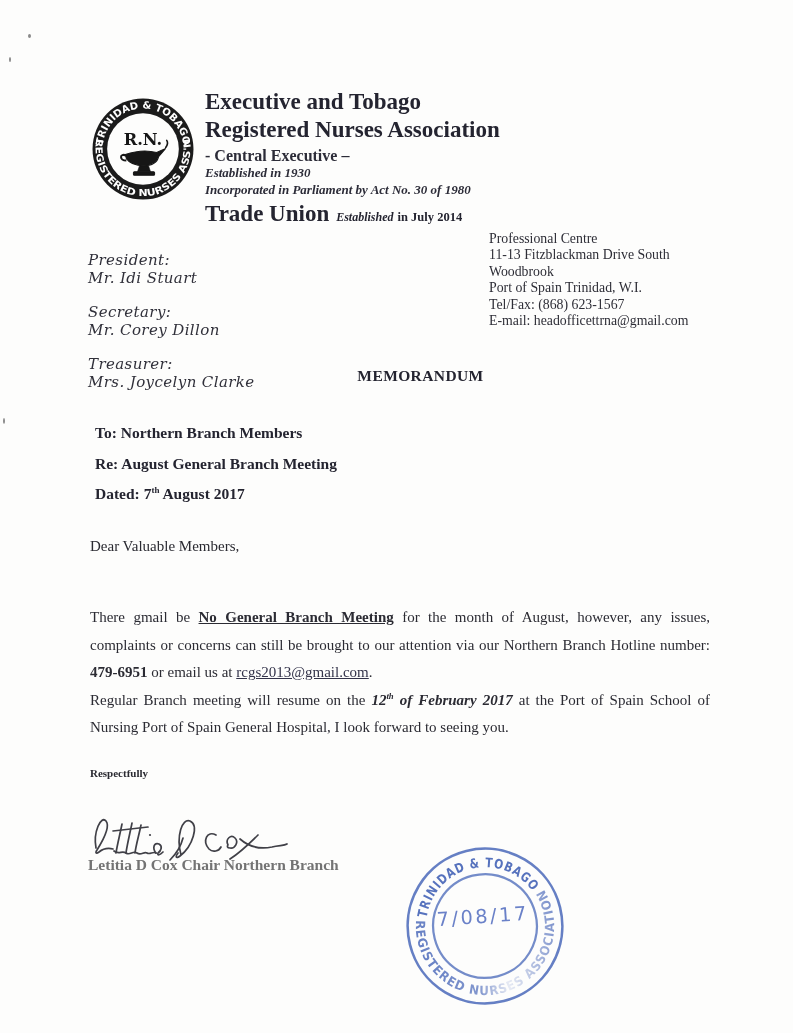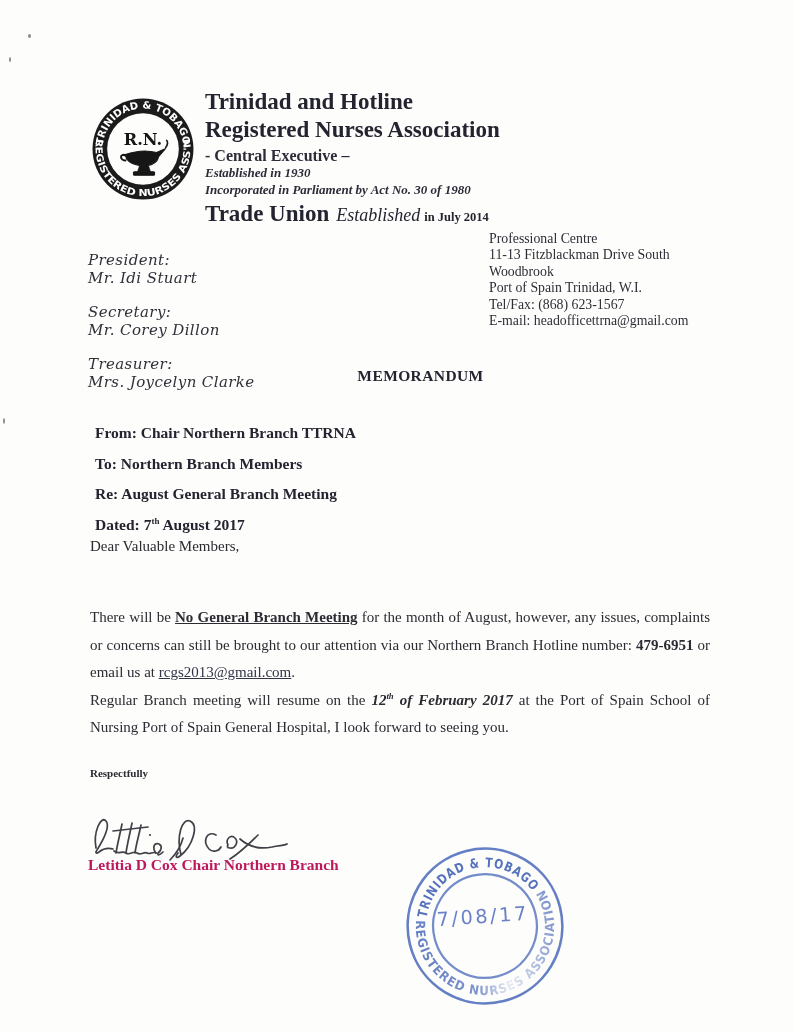--- a/index.html
+++ b/index.html
@@ -11,21 +11,21 @@
   .speck { position:absolute; background:#8a8a8a; border-radius:50%; }
 
   
   .logo { position:absolute; left:90px; top:96px; }
   .header-block { position:absolute; left:205px; top:88px; }
   .org-name { font-size:23px; font-weight:bold; line-height:28px; color:#242430; }
   .division { font-size:16px; font-weight:bold; margin-top:3px; color:#2c2c38; }
   .est-line { font-size:13px; font-weight:bold; font-style:italic; line-height:16.5px; color:#2c2c38; }
   .trade-line { margin-top:3px; color:#242430; }
   .trade-union { font-size:23px; font-weight:bold; }
-  .trade-est { font-size:18px; font-weight:normal; font-style:italic; }
+  .trade-est { font-size:12px; font-weight:bold; font-style:italic; }
   .trade-date { font-size:12.5px; font-weight:bold; }
 
   
   .officers { position:absolute; left:88px; top:251px; }
   .officer-row { display:flex; margin-bottom:16px; font-family:"DejaVu Serif", serif; font-style:italic; font-size:15px; color:#30303a; letter-spacing:.4px;flex-direction:column; }
   .officer-title { width:82px; }
   .officer-name { margin-left:0; }
 
   
   .contact { position:absolute; left:489px; top:231px; font-size:13.8px; line-height:16.4px; color:#2d2d36; }
@@ -40,21 +40,21 @@
   .body-block { position:absolute; left:90px; top:604px; width:620px; font-size:15px; line-height:27.6px; color:#2b2b33; }
   .body-block p { text-align:justify; margin:0; }
   .bu { font-weight:bold; text-decoration:underline; }
   .bold { font-weight:bold;margin-top:19px; }
   .bi { font-weight:bold; font-style:italic; }
   .email-link { text-decoration:underline; color:#33334a; }
   sup { font-size:.58em; vertical-align:super; line-height:0; }
 
   .respectfully { position:absolute; left:90px; top:767px; font-size:11px; font-weight:bold; }
   .signature-svg { position:absolute; left:86px; top:808px; }
-  .sig-name { position:absolute; left:88px; top:856px; font-size:15.5px; font-weight:bold; color:#be185d; }
+  .sig-name { position:absolute; left:88px; top:856px; font-size:15.5px; font-weight:bold; color:#737373; }
 
   .stamp { position:absolute; left:396px; top:837px; }
   .stamp-date-text { font-family:"DejaVu Sans", sans-serif; }
   .arc-text { font-family:"DejaVu Sans", sans-serif; font-weight:bold; }
 </style>
 </head>
 <body>
 
 <div class="page">
 
@@ -79,21 +79,21 @@
     <g fill="#161616" stroke="#161616">
       <path d="M35,58 Q52,52 66,56 L75,52 L68,60 Q66,69 53,69 Q41,69 36,62 Z" stroke-width="1"></path>
       <path d="M75,51 q3,-4 1,-7" fill="none" stroke-width="1.6" stroke-linecap="round"></path>
       <path d="M36,59 C29,56 29,64 36,64" fill="none" stroke-width="2"></path>
       <path d="M49,69 L47,75 L60,75 L58,69 Z" stroke-width="0.5"></path>
       <rect x="43" y="75" width="21" height="3.4" rx="1"></rect>
     </g>
   </svg>
 
   <div class="header-block">
-    <div class="org-name">Trinidad and Hotline</div>
+    <div class="org-name">Executive and Tobago</div>
     <div class="org-name">Registered Nurses Association</div>
     <div class="division">- Central Executive –</div>
     <div class="est-line">Established in 1930</div>
     <div class="est-line">Incorporated in Parliament by Act No. 30 of 1980</div>
     <div class="trade-line"><span class="trade-union">Trade Union</span><span class="trade-est" style="margin-left:7px;">Established</span><span class="trade-date" style="margin-left:4px;">in July 2014</span></div>
   </div>
 
   <div class="officers">
     <div class="officer-row">
       <span class="officer-title">President:</span>
@@ -114,30 +114,29 @@
     <div>11-13 Fitzblackman Drive South</div>
     <div>Woodbrook</div>
     <div>Port of Spain Trinidad, W.I.</div>
     <div>Tel/Fax: (868) 623-1567</div>
     <div>E-mail: headofficettrna@gmail.com</div>
   </div>
 
   <div class="memo-title">MEMORANDUM</div>
 
   <div class="memo-head">
-    <div>From: Chair Northern Branch TTRNA</div>
     <div>To: Northern Branch Members</div>
     <div>Re: August General Branch Meeting</div>
     <div><span>Dated: 7</span><sup>th</sup><span> August 2017</span></div>
   </div>
 
   <div class="salutation">Dear Valuable Members,</div>
 
   <div class="body-block">
-    <p><span>There will be </span><span class="bu">No General Branch Meeting</span><span> for the month of August, however, any issues, complaints or concerns can still be brought to our attention via our Northern Branch Hotline number: </span><span class="bold">479-6951</span><span> or email us at </span><span class="email-link">rcgs2013@gmail.com</span><span>.</span></p>
+    <p><span>There gmail be </span><span class="bu">No General Branch Meeting</span><span> for the month of August, however, any issues, complaints or concerns can still be brought to our attention via our Northern Branch Hotline number: </span><span class="bold">479-6951</span><span> or email us at </span><span class="email-link">rcgs2013@gmail.com</span><span>.</span></p>
     <p><span>Regular Branch meeting will resume on the </span><span class="bi"><span>12</span><sup>th</sup><span> of February 2017</span></span><span> at the Port of Spain School of Nursing Port of Spain General Hospital, I look forward to seeing you.</span></p>
   </div>
 
   <div class="respectfully">Respectfully</div>
 
   <svg class="signature-svg" width="250" height="54" viewBox="0 0 250 54">
     <g fill="none" stroke="#2c2c34" stroke-width="1.7" stroke-linecap="round" opacity="0.9">
       <path d="M10,40 C7,24 15,7 20,13 C25,19 16,34 11,42 C9,45 10,46 13,44 C18,40 23,40 27,41"></path>
       <path d="M36,16 C34,26 31,38 30,45"></path>
       <path d="M46,15 C44,25 41,37 40,45"></path>

